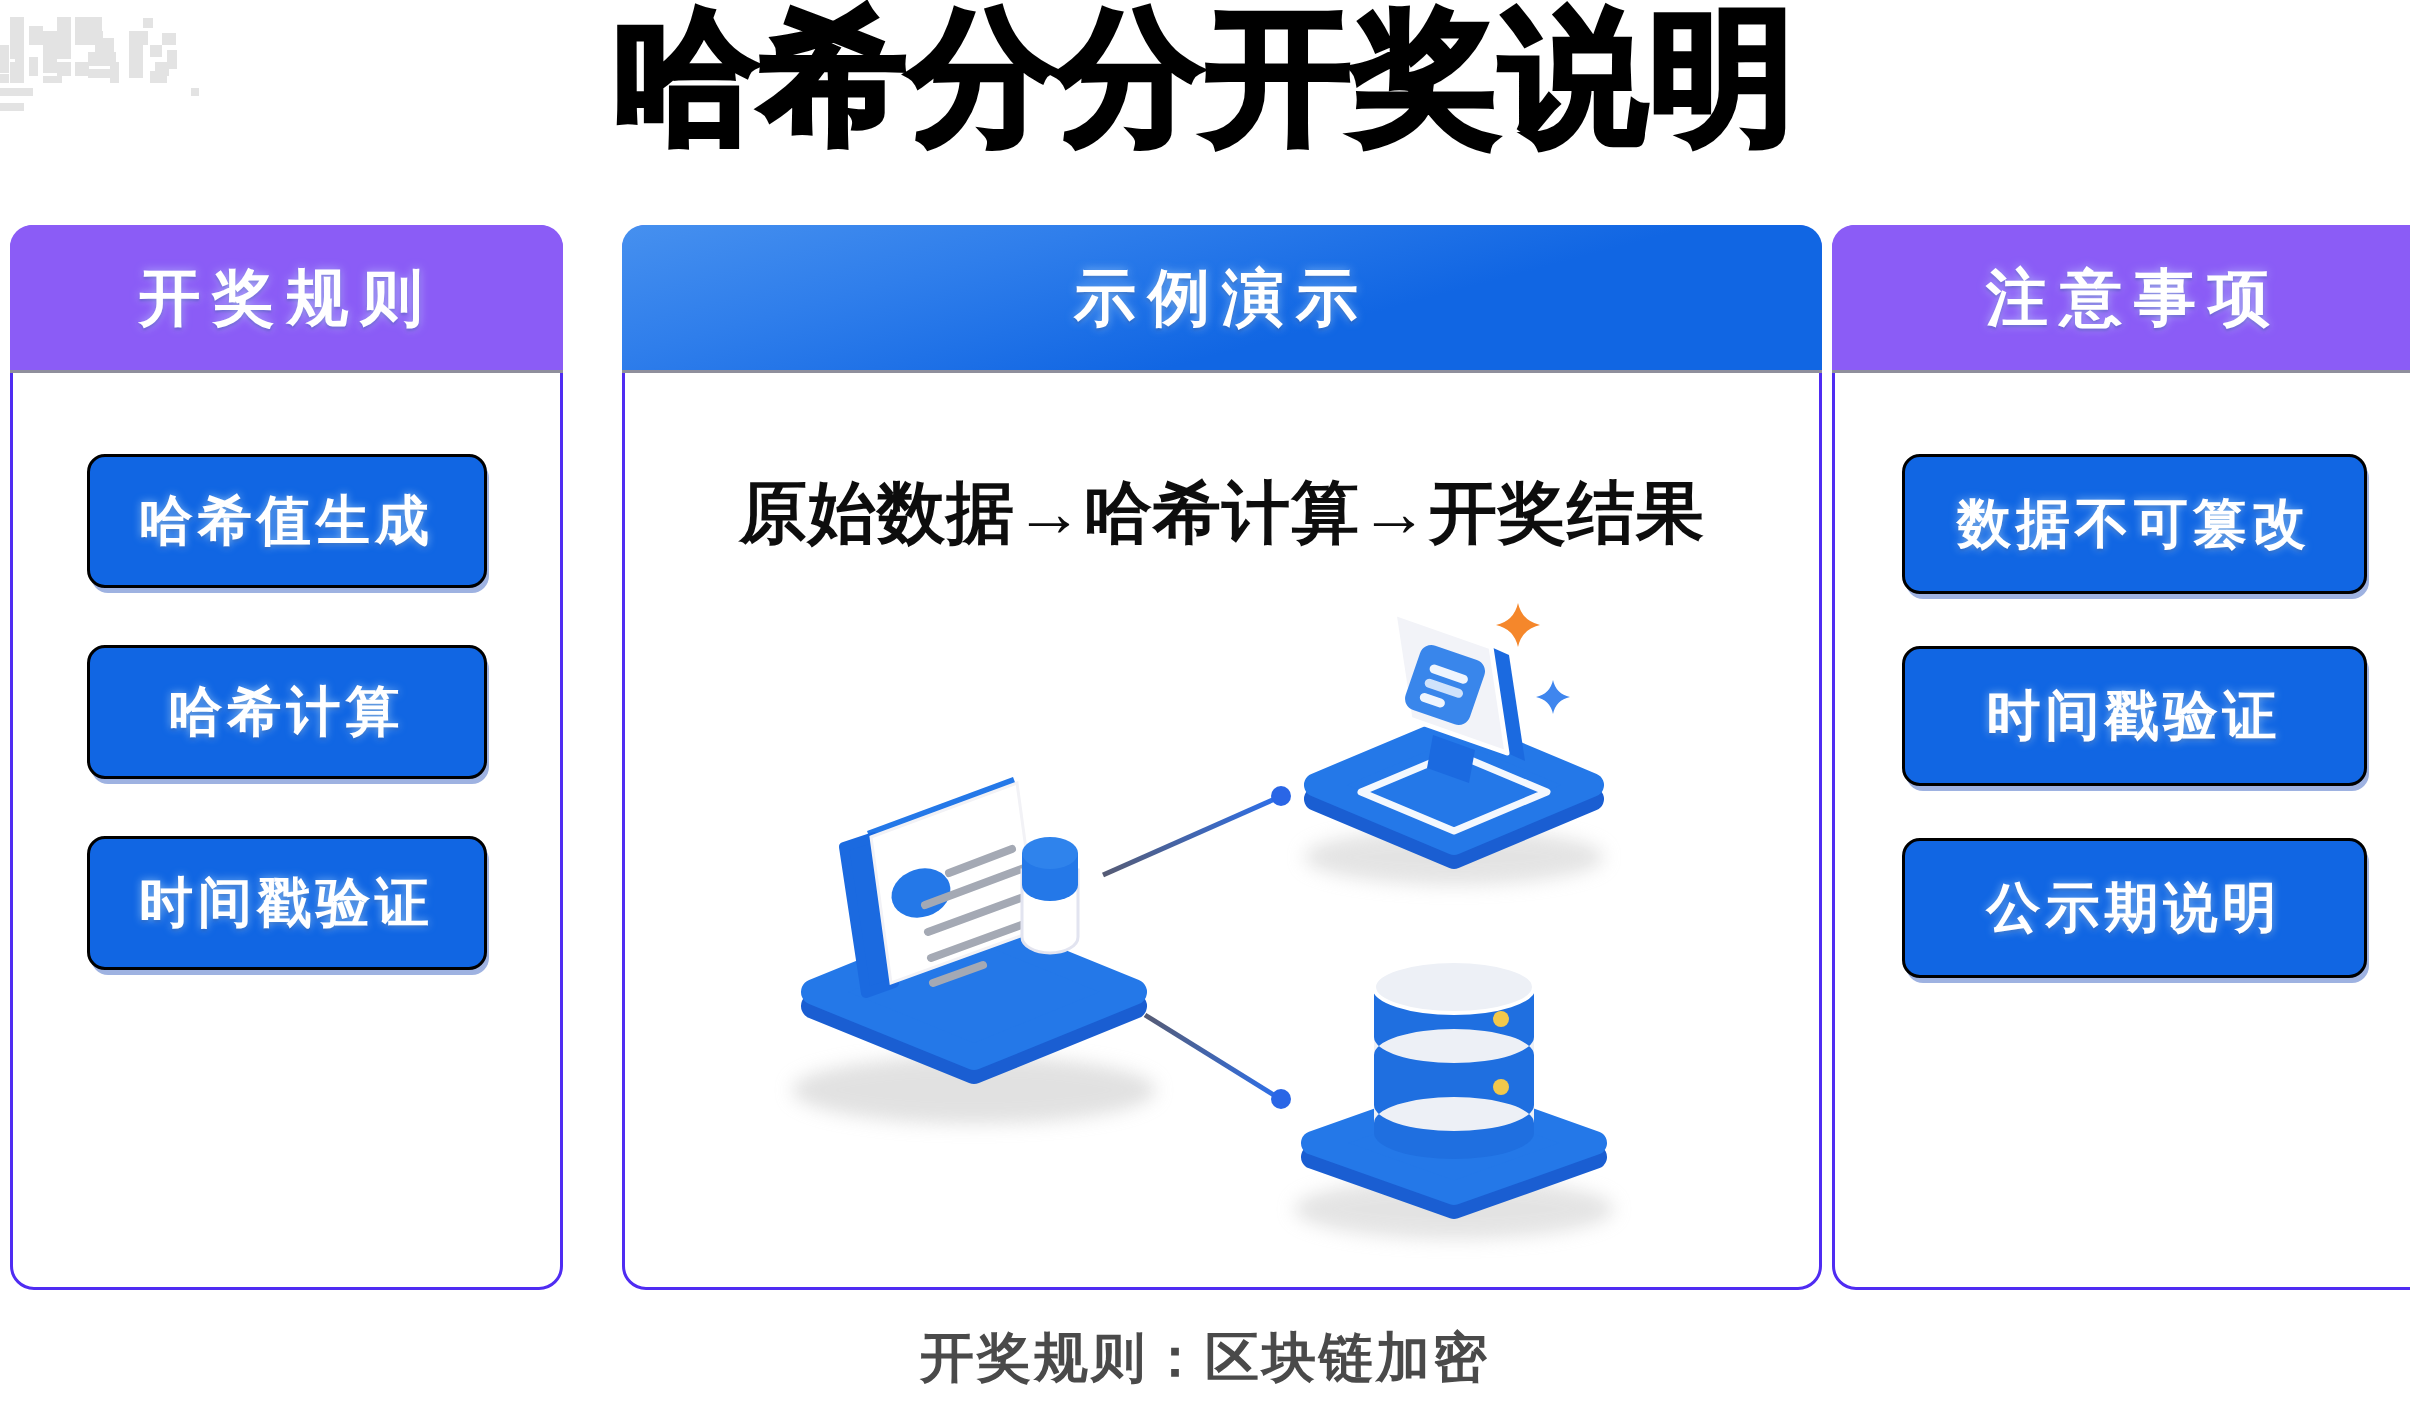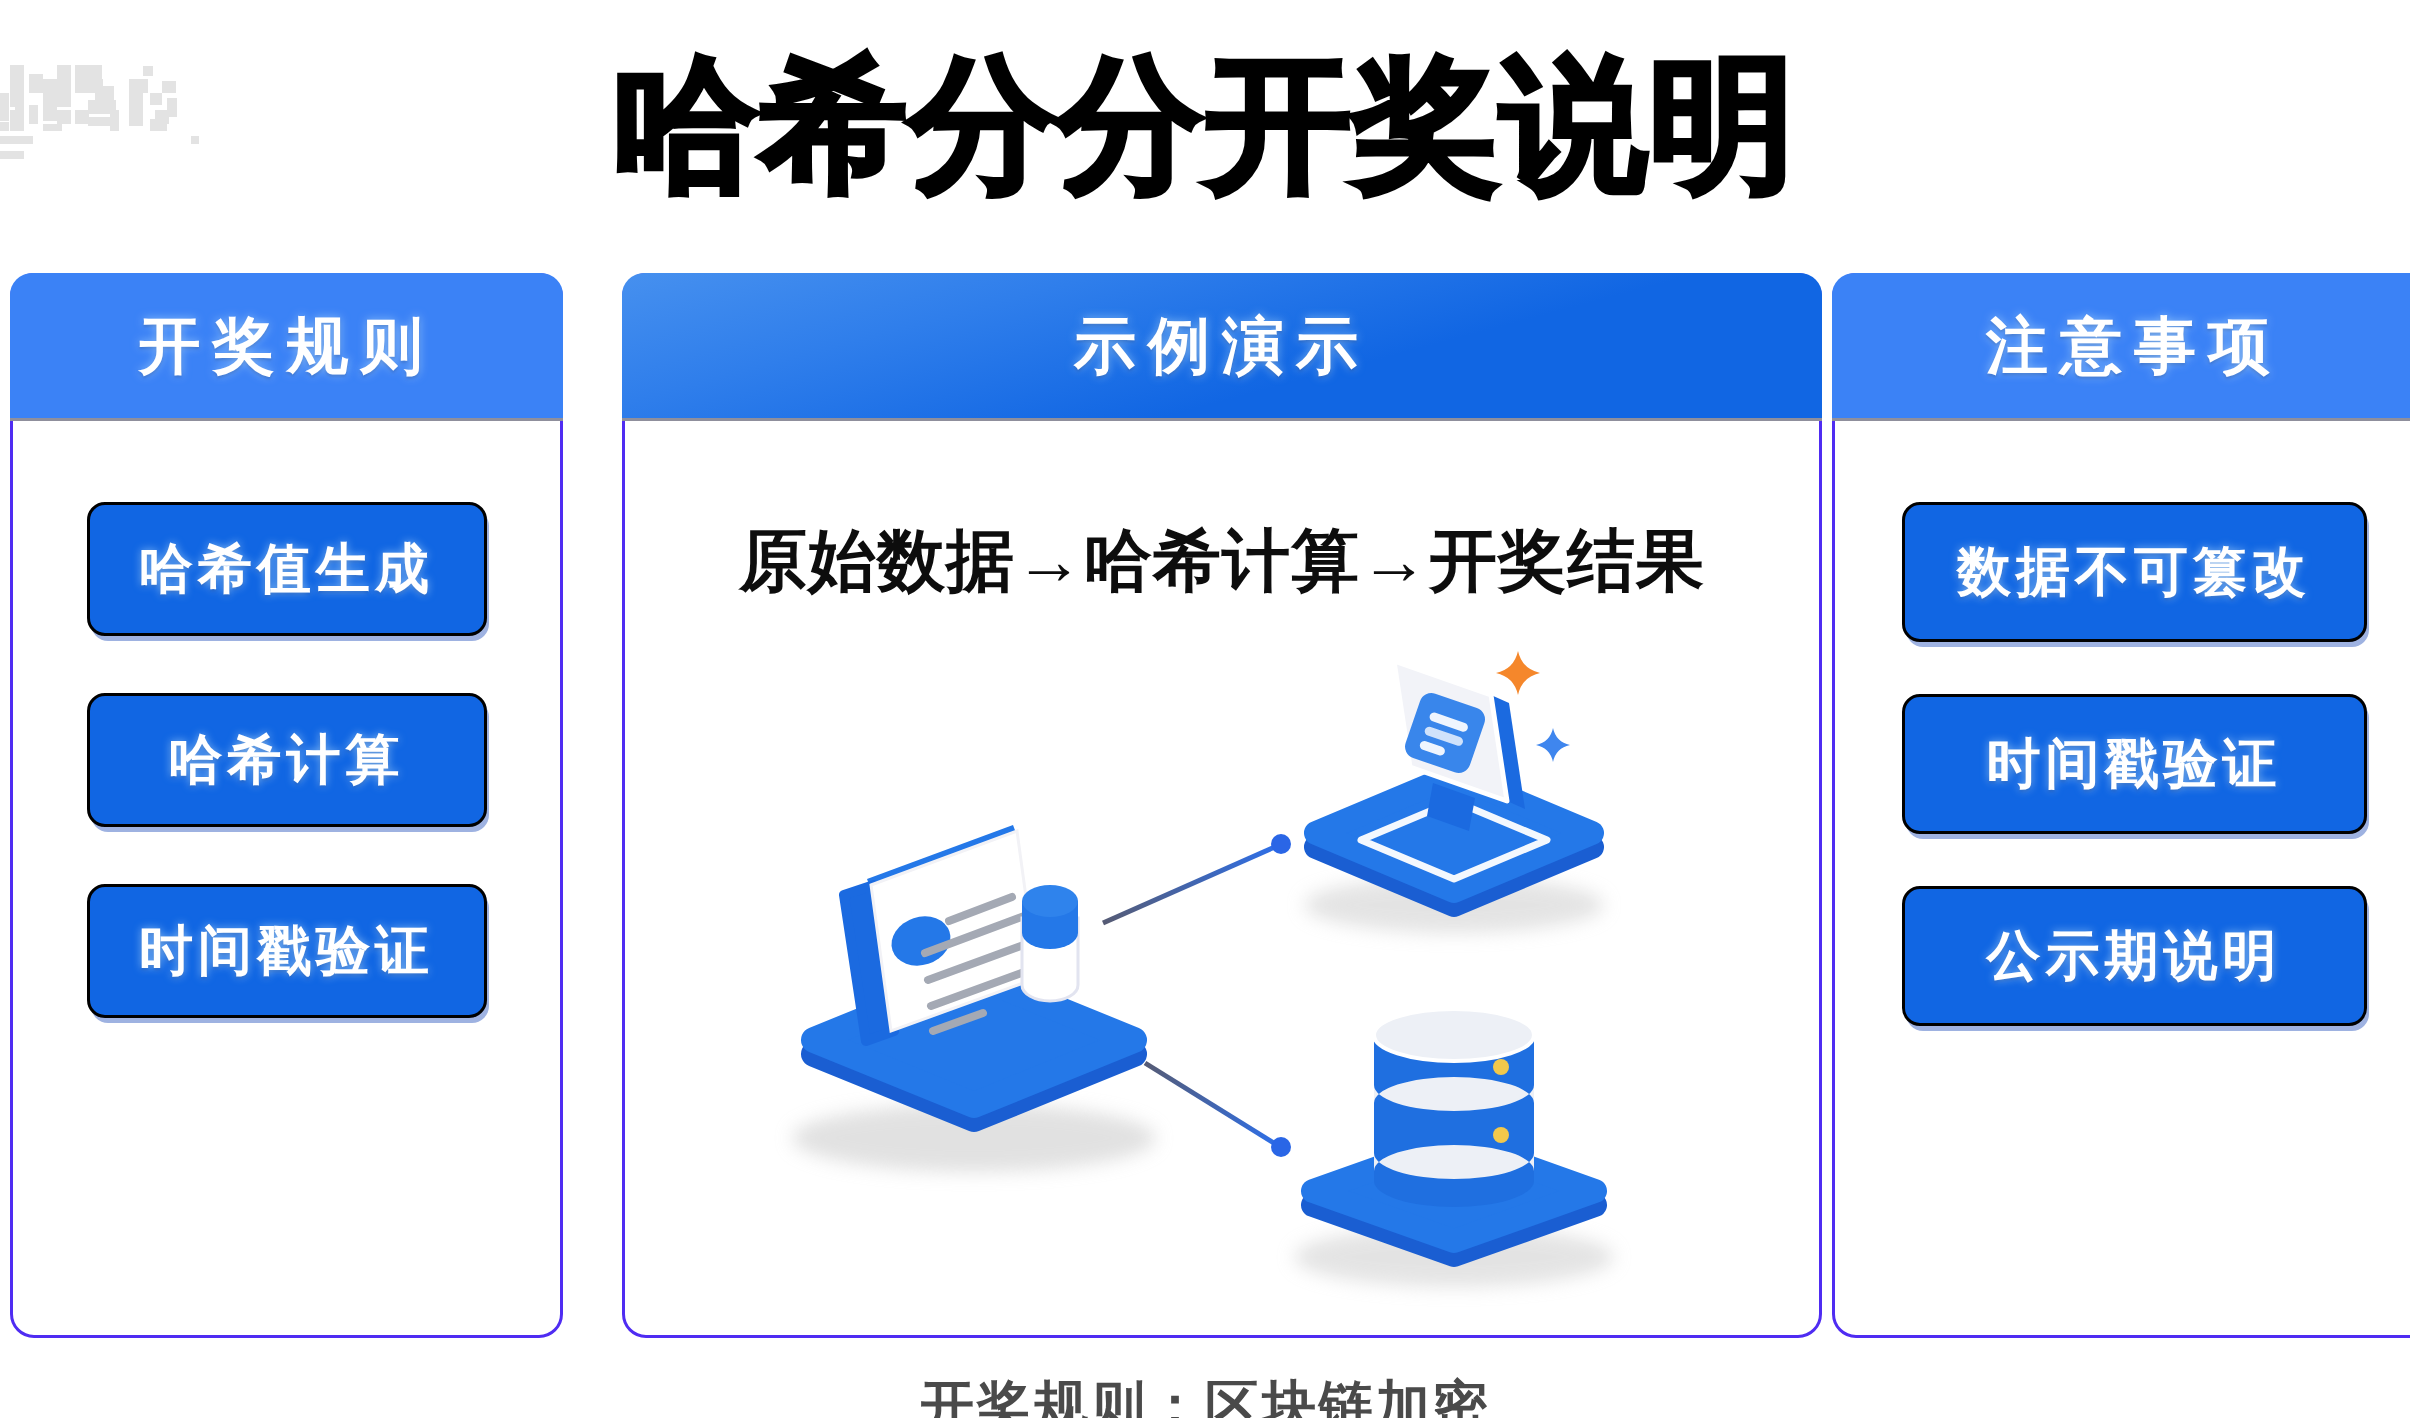--- a/index.html
+++ b/index.html
@@ -1,20 +1,20 @@
 <!DOCTYPE html>
 <html><head>
 <meta charset="utf-8">
 <style>
   html,body{margin:0;padding:0;background:#ffffff;}
   body{
     width:2410px;height:1418px;position:relative;overflow:hidden;
     font-family:"Liberation Sans","DejaVu Sans",sans-serif;
   }
-  .stage{position:absolute;inset:0;margin-top:48px;}
+  .stage{position:absolute;inset:0;}
 
   
   .watermark{position:absolute;left:0;top:10px;width:215px;height:110px;}
 
   
   .title{
     position:absolute;top:-18px;left:0;width:100%;margin:0;
     text-align:center;font-size:146px;line-height:190px;font-weight:900;
     color:#000;-webkit-text-stroke:5px #000;letter-spacing:2px;white-space:nowrap;
   }
@@ -23,21 +23,21 @@
   .panel{
     position:absolute;top:225px;height:1065px;background:#fff;
     border:3px solid #4f2cf2;border-radius:24px;box-sizing:border-box;
   }
   #panel-rules{left:10px;width:553px;}
   #panel-demo{left:622px;width:1200px;}
   #panel-notes{left:1832px;width:604px;}
 
   .panel-header{
     position:relative;margin:-3px -3px 0;height:145px;
-    background:#3b82f6;border-radius:22px 22px 0 0;
+    background:#8b5cf6;border-radius:22px 22px 0 0;
     display:flex;align-items:center;justify-content:center;
     color:#fff;font-size:62px;font-weight:800;letter-spacing:12px;
     text-shadow:0 0 10px rgba(205,240,255,.55),0 2px 3px rgba(0,40,120,.35);
     box-shadow:0 3px 0 #8f8f9c;
   }
   #panel-demo .panel-header{
     background:linear-gradient(165deg,#4690ef 0%,#2f7eeb 28%,#1166e3 62%);
   }
 
   .panel-body{position:relative;height:calc(100% - 145px);}

